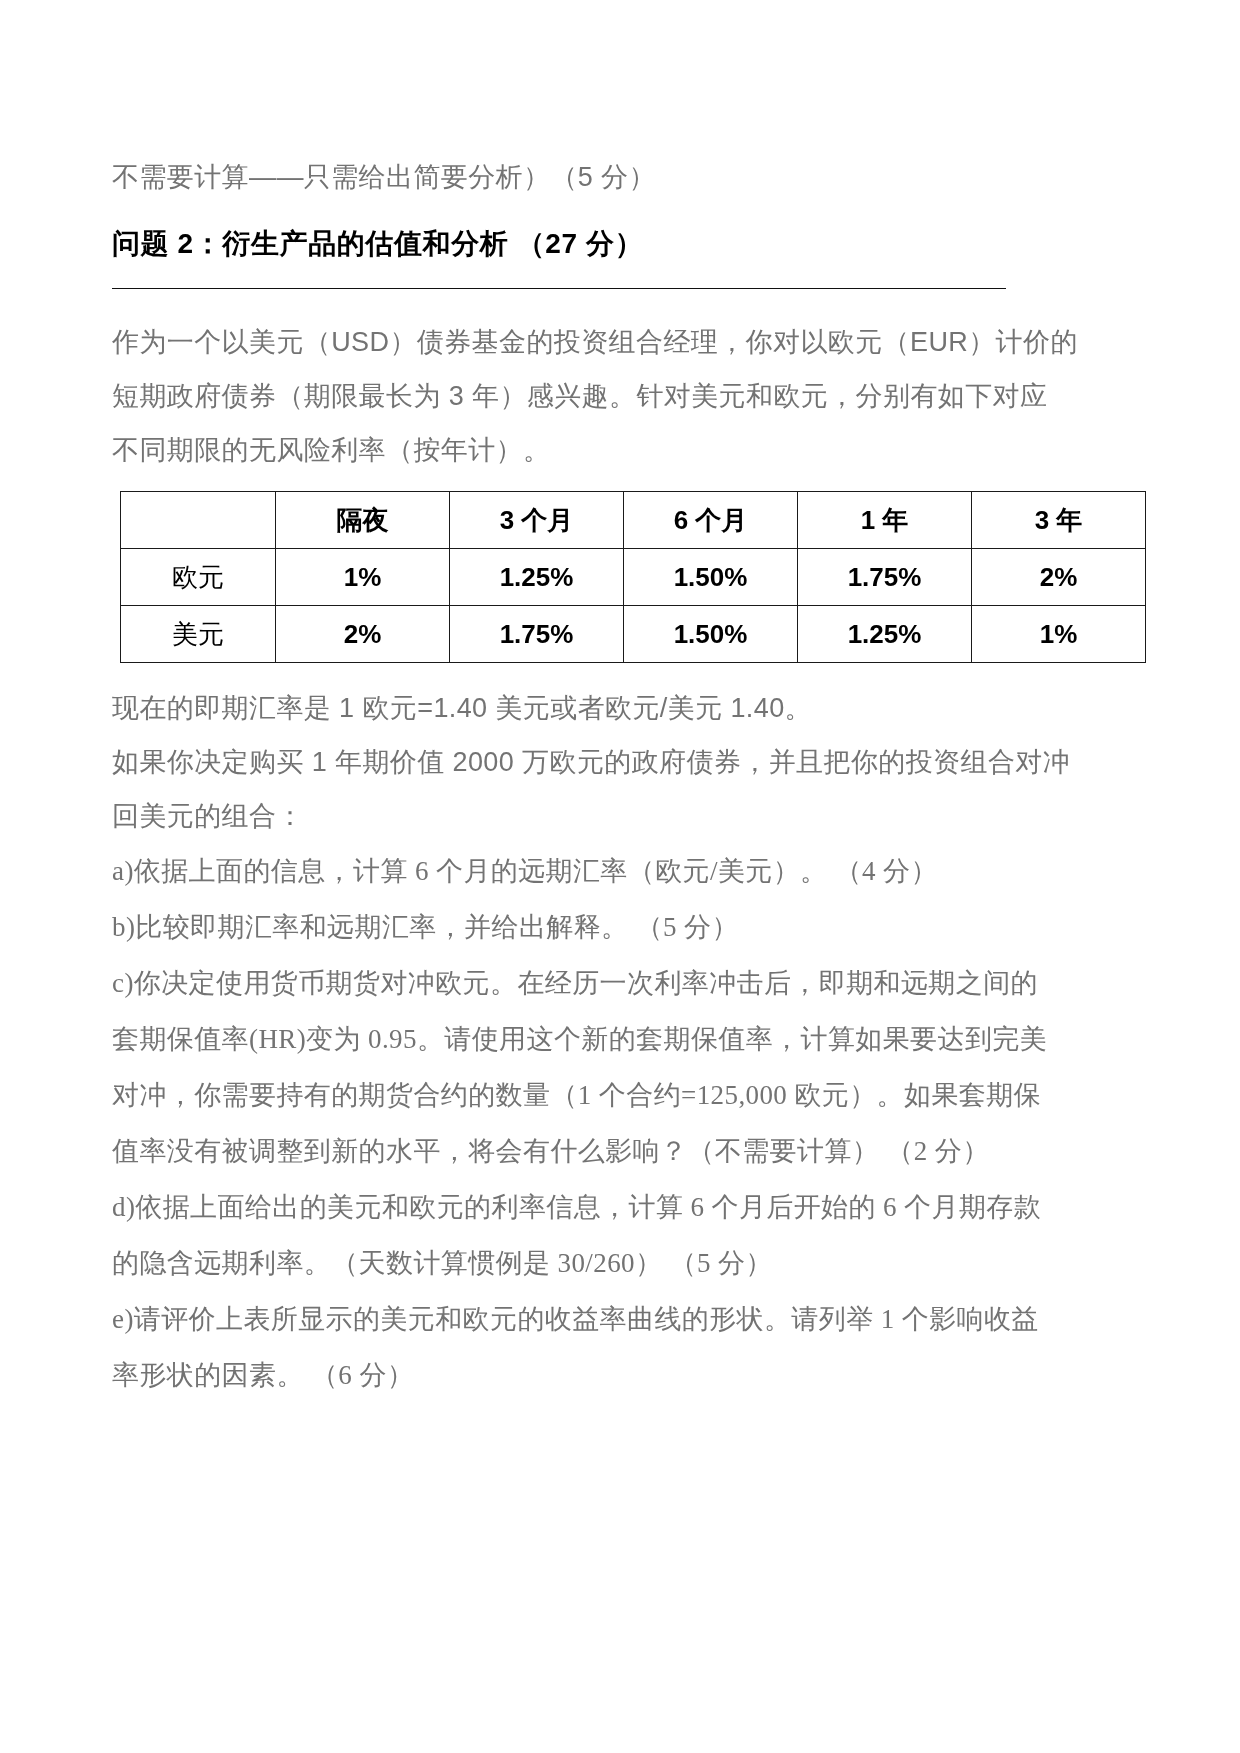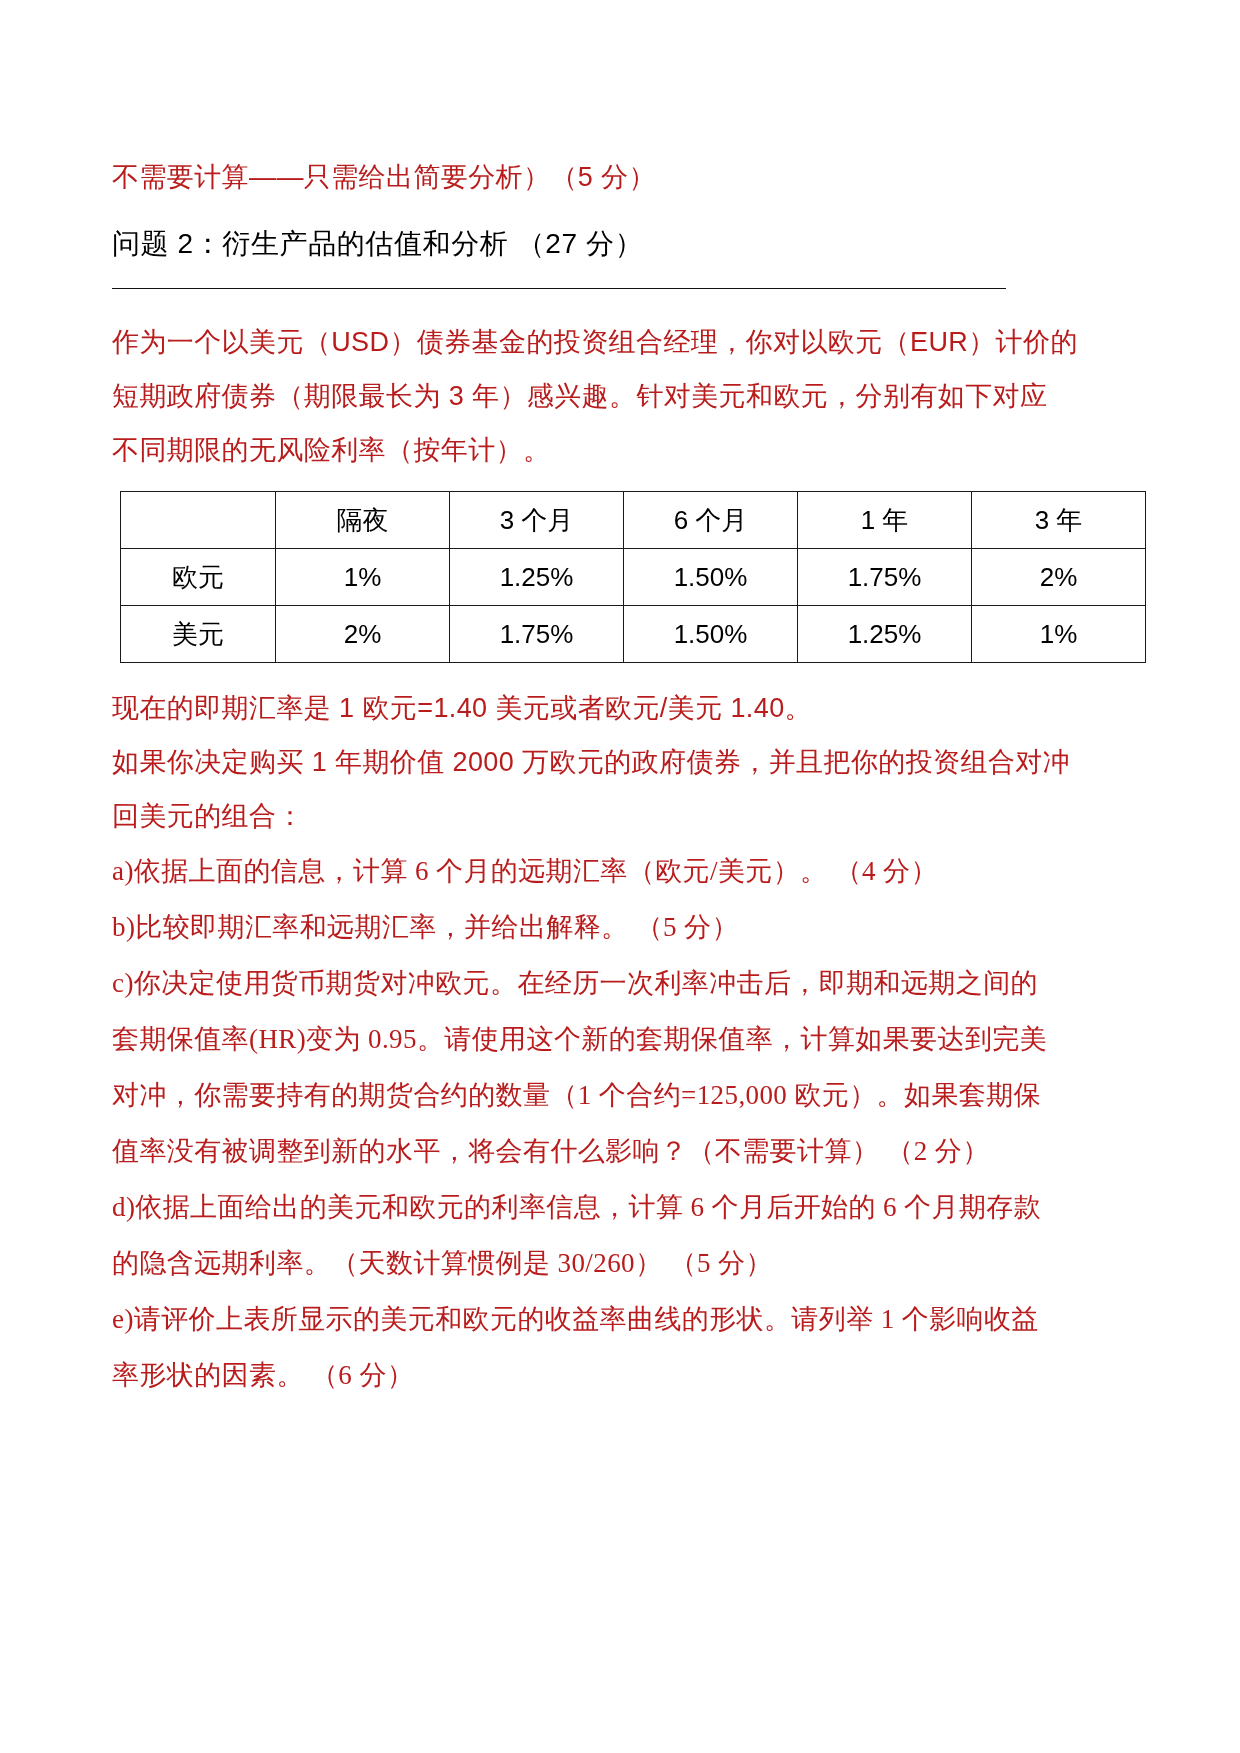--- a/index.html
+++ b/index.html
@@ -21,29 +21,29 @@
     height: 1753px;
     box-sizing: border-box;
     padding: 150px 120px 60px 112px;
     background: #ffffff;
   }
   .line {
     font-size: 27px;
     line-height: 54px;
     letter-spacing: 0.4px;
     white-space: nowrap;
-    color: #b91c1c;
+    color: #737373;
   }
   .para-line {
     margin: 0;
   }
   .heading {
     font-size: 28px;
     line-height: 60px;
-    font-weight: normal;
+    font-weight: bold;
     letter-spacing: 0.6px;
     margin: 0;
     white-space: nowrap;
   }
   .rule {
     border: none;
     border-top: 1.6px solid #111;
     margin: 14px 0 26px 0;
     width: 894px;
   }
@@ -58,21 +58,21 @@
   table.rates td {
     border: 1.4px solid #1a1a1a;
     font-size: 26px;
     line-height: 30px;
     text-align: center;
     height: 48px;
     padding: 4px 2px;
     white-space: nowrap;
   }
   table.rates td.rowhead { width: 150px; margin-top: 20px; }
-  table.rates td.col { width: 169px; }
+  table.rates td.col { width: 169px; font-weight: bold; }
   .tbl-wrap { margin-left: 0; }
 
   .items .line { line-height: 56px; font-family: Liberation Serif, serif; }
 </style>
 </head>
 <body>
 
 <div class="page">
 
   <div class="line para-line">不需要计算——只需给出简要分析）（5 分）</div>

